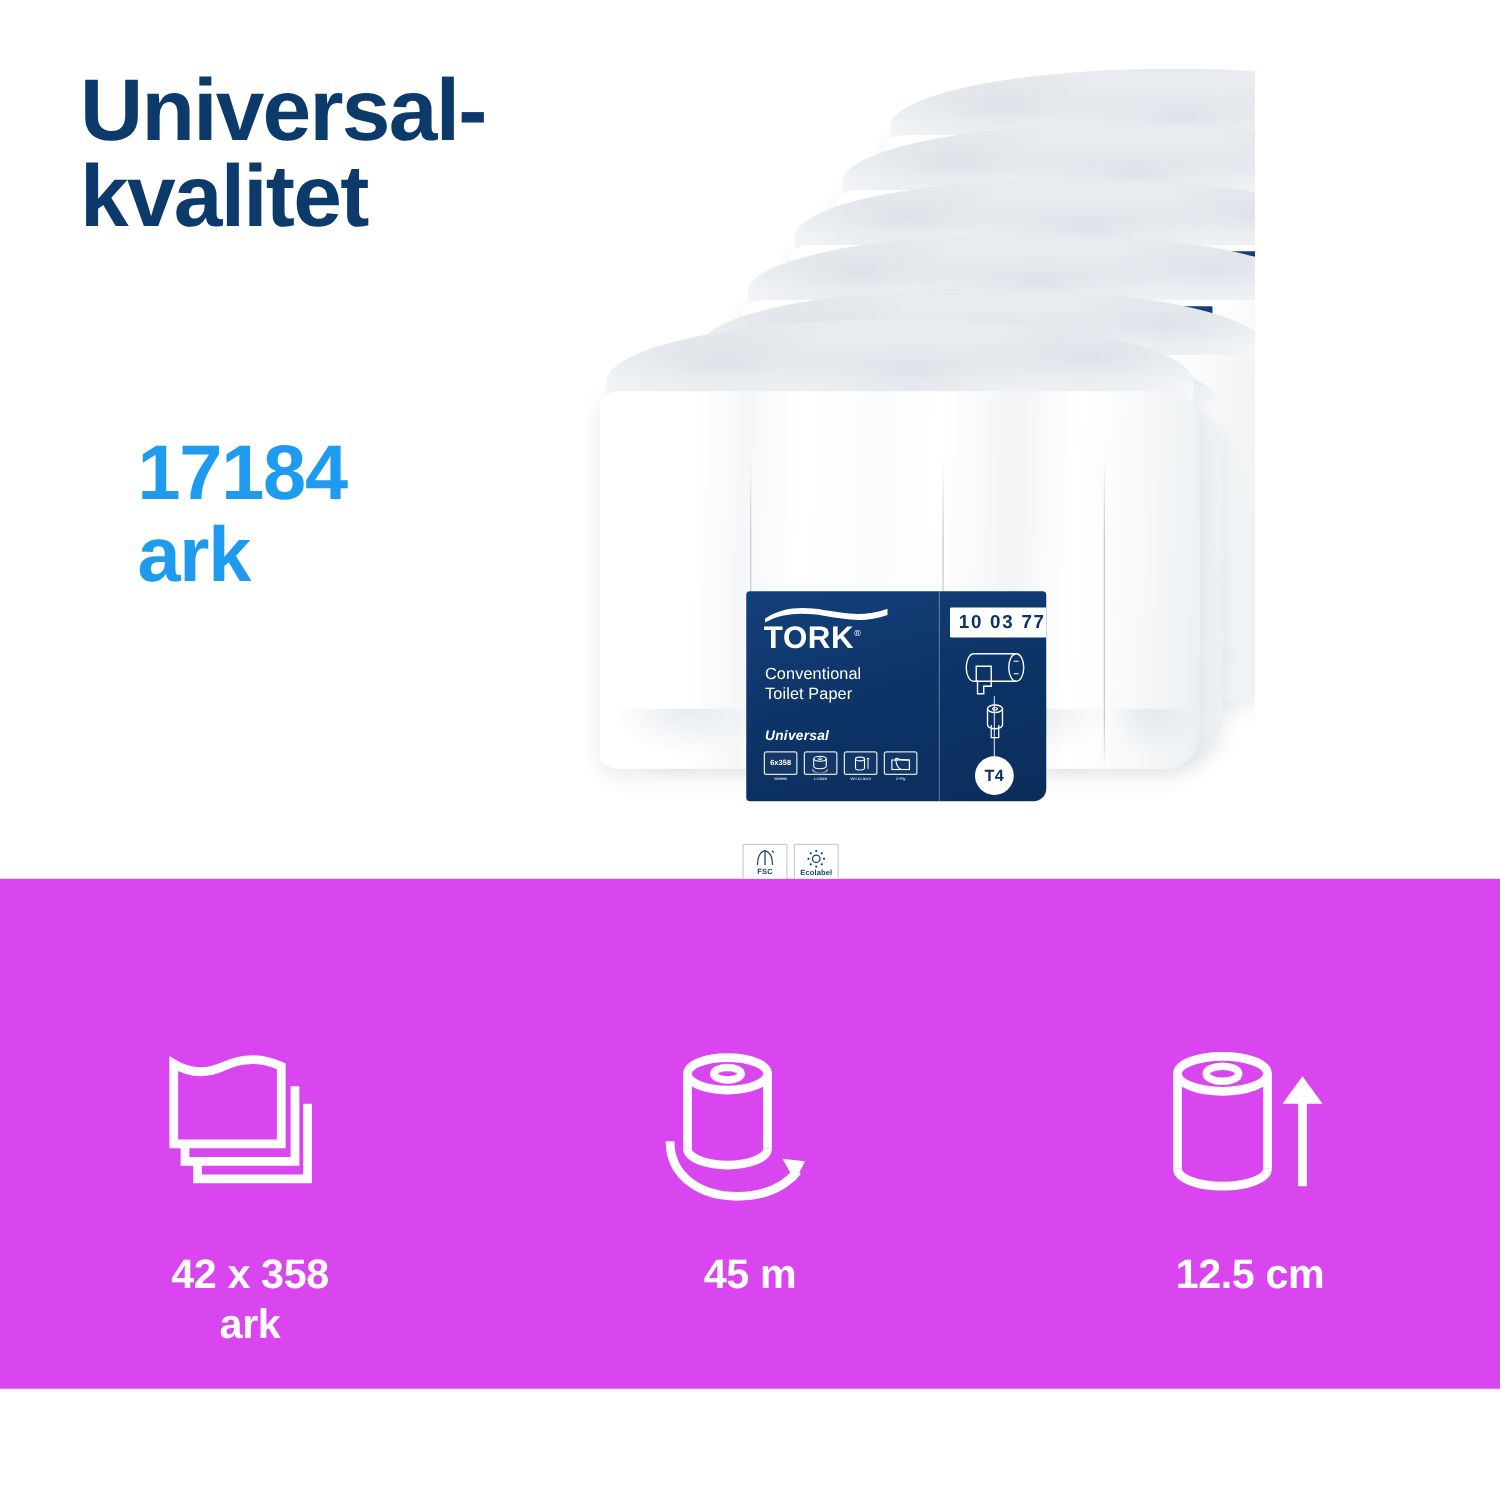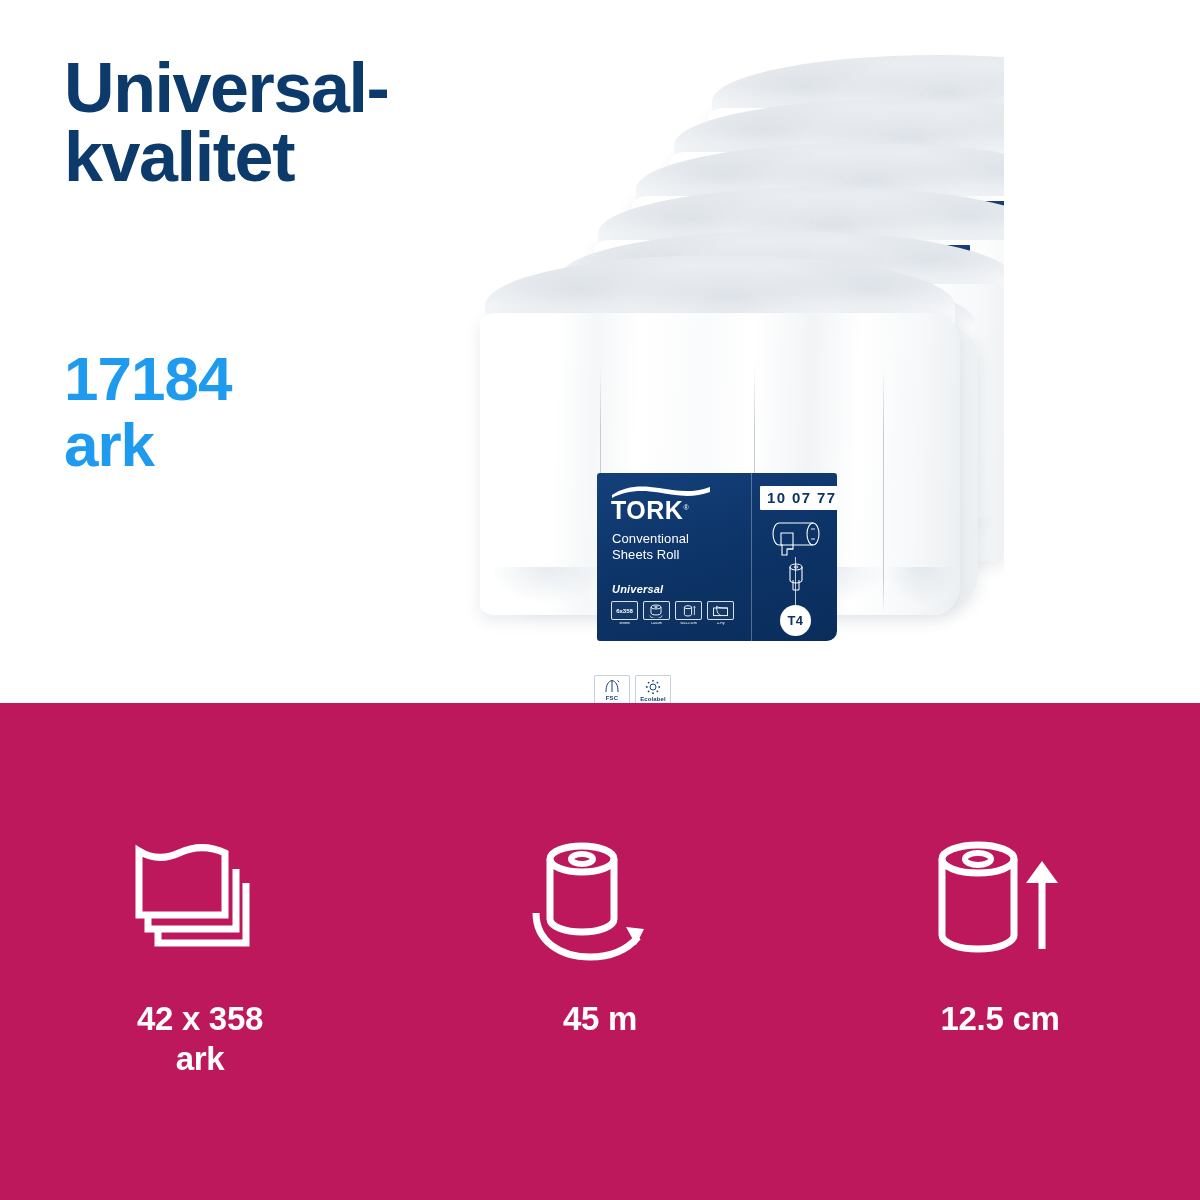--- a/index.html
+++ b/index.html
@@ -52,20 +52,21 @@
     color: #0B3A6B;
   }
   .totalt-value {
     font-size: 62px;
     font-weight: bold;
     line-height: 1.06;
     letter-spacing: -1px;
     color: #1E9BEF;
     margin-top: 6px;
     white-space: pre-line;
+    margin-left: 46px;
   }
 
   
   #product-stack {
     position: absolute;
     left: 470px; top: 55px;
     width: 730px; height: 580px;
   }
   .pack {
     position: absolute;
@@ -258,22 +259,22 @@
     font-size: 4.2px; color: #14406f; text-align: center;
     line-height: 1.25; letter-spacing: -0.05px;
     white-space: pre-line; margin-top: 1px;
   }
   .cert-name { font-size: 6px; font-weight: bold; color: #14406f; letter-spacing: 0.1px; }
 
   
   #bottom-section {
     position: absolute;
     left: 0; top: 703px;
-    width: 1200px; height: 497px;
-    background: #be185d;
+    width: 1200px; height: 408px;
+    background: #d946ef;
   }
   #feature-row {
     position: absolute;
     left: 0; top: 0;
     width: 1200px; height: 497px;
     display: flex;
   }
   .feature {
     flex: 1 1 0;
     display: flex;
@@ -443,21 +444,21 @@
           <div id="label-divider"></div>
 
           <div id="tork-logo">
             <svg id="tork-swoosh" viewBox="0 0 100 15">
               <path d="M1,11 C14,2 30,1 48,4 C64,6.5 80,10 99,3 L99,8 C80,15 64,11 48,8.5 C30,5.5 14,6.5 1,14 Z" fill="#ffffff"></path>
             </svg>
             <div id="tork-word"><span>TORK</span><span id="tork-reg">®</span></div>
           </div>
 
           <div id="product-type">Conventional
-Sheets Roll</div>
+Toilet Paper</div>
           <div id="product-variant">Universal</div>
 
           <div id="label-spec-row">
 
             <div class="spec-chip">
               <div class="spec-chip-box">
                 <span style="font-size:6px;color:#fff;font-weight:bold;">6x358</span>
               </div>
               <div class="spec-chip-cap">Sheets</div>
             </div>
@@ -493,21 +494,21 @@
                 <svg width="17" height="12" viewBox="0 0 17 12">
                   <rect x="1.5" y="3" width="14" height="7.6" fill="none" stroke="#fff" stroke-width="0.9"></rect>
                   <path d="M4.6,1.4 C4.6,6 5.4,9 9,10.6" fill="none" stroke="#fff" stroke-width="0.9"></path>
                   <path d="M4.6,1.4 C7,3 10,3 15.5,3" fill="none" stroke="#fff" stroke-width="0.9"></path>
                 </svg>
               </div>
               <div class="spec-chip-cap">2-Ply</div>
             </div>
           </div>
 
-          <div id="article-number">10 07 77</div>
+          <div id="article-number">10 03 77</div>
 
           <div id="system-col">
             <svg id="dispenser-icon" width="58" height="40" viewBox="0 0 58 40">
               <ellipse cx="46" cy="13" rx="6" ry="11" fill="none" stroke="#ffffff" stroke-width="1.1"></ellipse>
               <path d="M12,2 L46,2 M12,24 L46,24" stroke="#ffffff" stroke-width="1.1"></path>
               <path d="M12,2 A6,11 0 0 0 12,24" fill="none" stroke="#ffffff" stroke-width="1.1"></path>
               <path d="M44,8 L48,8 M44,18 L48,18" stroke="#ffffff" stroke-width="0.9"></path>
               <path d="M14,12 L26,12 L26,28 L20,28 L20,34 L15,34 L15,24 L14,24 Z" fill="none" stroke="#ffffff" stroke-width="1.1"></path>
               <path d="M20,28 L26,28" stroke="#ffffff" stroke-width="1"></path>
             </svg>

